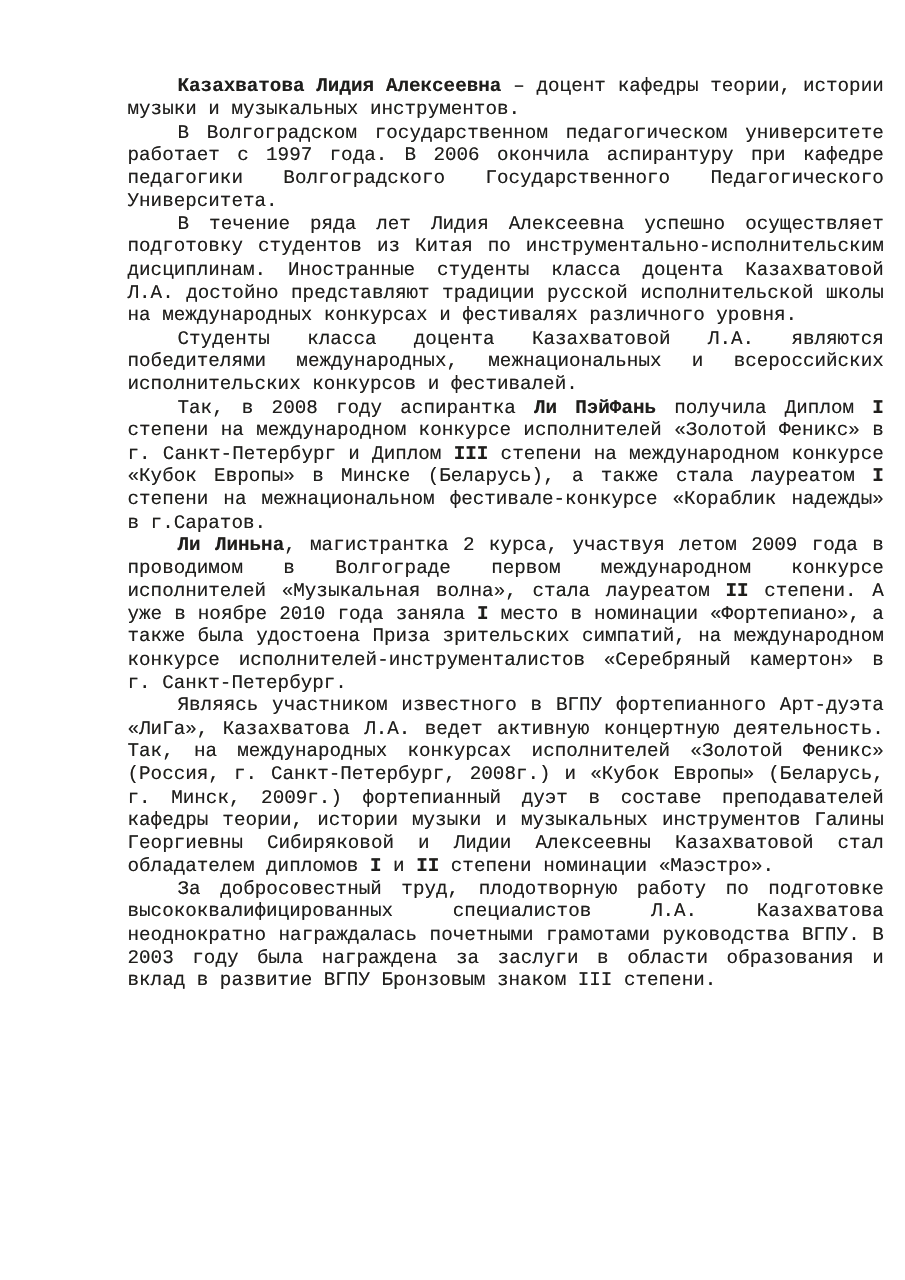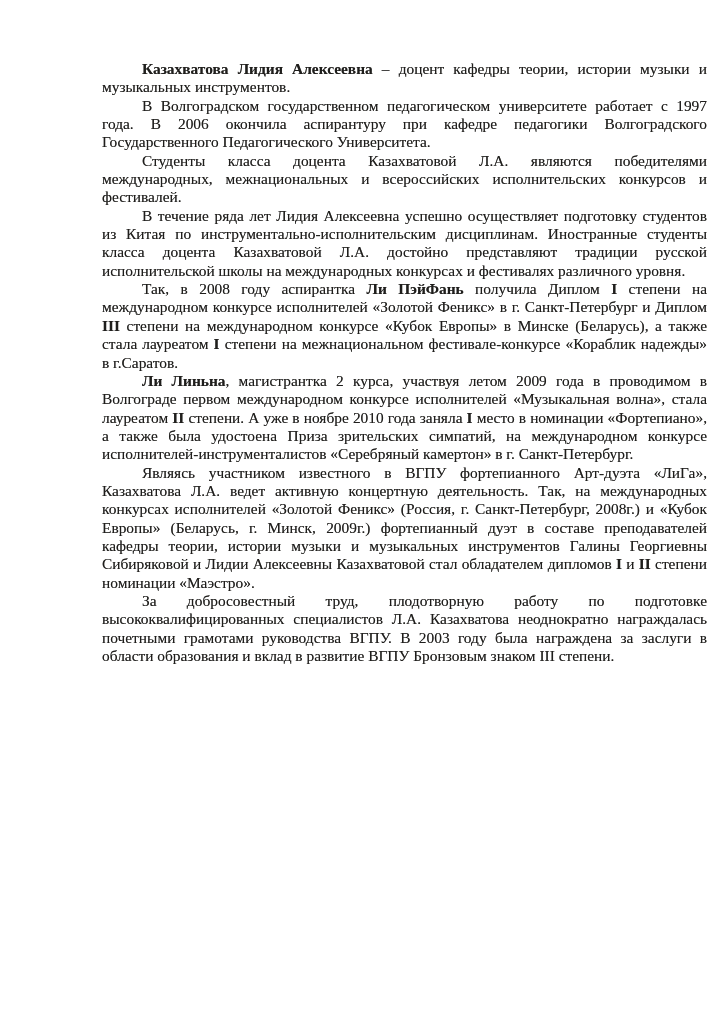--- a/index.html
+++ b/index.html
@@ -12,21 +12,21 @@
     width: 724px;
     height: 1024px;
     background: #ffffff;
     overflow: hidden;
   }
   .text-block {
     position: absolute;
     left: 102px;
     top: 60px;
     width: 605px;
-    font-family: Liberation Serif, serif;
+    font-family: Liberation Mono, monospace;
     font-size: 15.4px;
     line-height: 18.35px;
     color: #1f1e1c;
     text-align: justify;
     text-shadow: 0 0 0.3px rgba(30,30,28,0.55);
   }
   p.para {
     margin: 0;
     padding: 0;
     text-indent: 40px;
@@ -35,20 +35,20 @@
     font-weight: bold;
   }
 </style>
 </head>
 <body>
 
 <div class="page">
   <div class="text-block">
       <p class="para"><span class="b">Казахватова Лидия Алексеевна</span><span class=""> – доцент кафедры теории, истории музыки и музыкальных инструментов.</span></p>
       <p class="para"><span class="">В Волгоградском государственном педагогическом университете работает с 1997 года. В 2006 окончила аспирантуру при кафедре педагогики Волгоградского Государственного Педагогического Университета.</span></p>
+      <p class="para"><span class="">В течение ряда лет Лидия Алексеевна успешно осуществляет подготовку студентов из Китая по инструментально-исполнительским дисциплинам. Иностранные студенты класса доцента Казахватовой Л.А. достойно представляют традиции русской исполнительской школы на международных конкурсах и фестивалях различного уровня.</span></p>
       <p class="para"><span class="">Студенты класса доцента Казахватовой Л.А. являются победителями международных, межнациональных и всероссийских исполнительских конкурсов и фестивалей.</span></p>
-      <p class="para"><span class="">В течение ряда лет Лидия Алексеевна успешно осуществляет подготовку студентов из Китая по инструментально-исполнительским дисциплинам. Иностранные студенты класса доцента Казахватовой Л.А. достойно представляют традиции русской исполнительской школы на международных конкурсах и фестивалях различного уровня.</span></p>
       <p class="para"><span class="">Так, в 2008 году аспирантка </span><span class="b">Ли ПэйФань</span><span class=""> получила Диплом </span><span class="b">I</span><span class=""> степени на международном конкурсе исполнителей «Золотой Феникс» в г. Санкт-Петербург и Диплом </span><span class="b">III</span><span class=""> степени на международном конкурсе «Кубок Европы» в Минске (Беларусь), а также стала лауреатом </span><span class="b">I</span><span class=""> степени на межнациональном фестивале-конкурсе «Кораблик надежды» в г.Саратов.</span></p>
       <p class="para"><span class="b">Ли Линьна</span><span class="">, магистрантка 2 курса, участвуя летом 2009 года в проводимом в Волгограде первом международном конкурсе исполнителей «Музыкальная волна», стала лауреатом </span><span class="b">II</span><span class=""> степени. А уже в ноябре 2010 года заняла </span><span class="b">I</span><span class=""> место в номинации «Фортепиано», а также была удостоена Приза зрительских симпатий, на международном конкурсе исполнителей-инструменталистов «Серебряный камертон» в г. Санкт-Петербург.</span></p>
       <p class="para"><span class="">Являясь участником известного в ВГПУ фортепианного Арт-дуэта «ЛиГа», Казахватова Л.А. ведет активную концертную деятельность. Так, на международных конкурсах исполнителей «Золотой Феникс» (Россия, г. Санкт-Петербург, 2008г.) и «Кубок Европы» (Беларусь, г. Минск, 2009г.) фортепианный дуэт в составе преподавателей кафедры теории, истории музыки и музыкальных инструментов Галины Георгиевны Сибиряковой и Лидии Алексеевны Казахватовой стал обладателем дипломов </span><span class="b">I</span><span class=""> и </span><span class="b">II</span><span class=""> степени номинации «Маэстро».</span></p>
       <p class="para"><span class="">За добросовестный труд, плодотворную работу по подготовке высококвалифицированных специалистов Л.А. Казахватова неоднократно награждалась почетными грамотами руководства ВГПУ. В 2003 году была награждена за заслуги в области образования и вклад в развитие ВГПУ Бронзовым знаком III степени.</span></p>
     </div>
 </div>
 
 </body></html>

